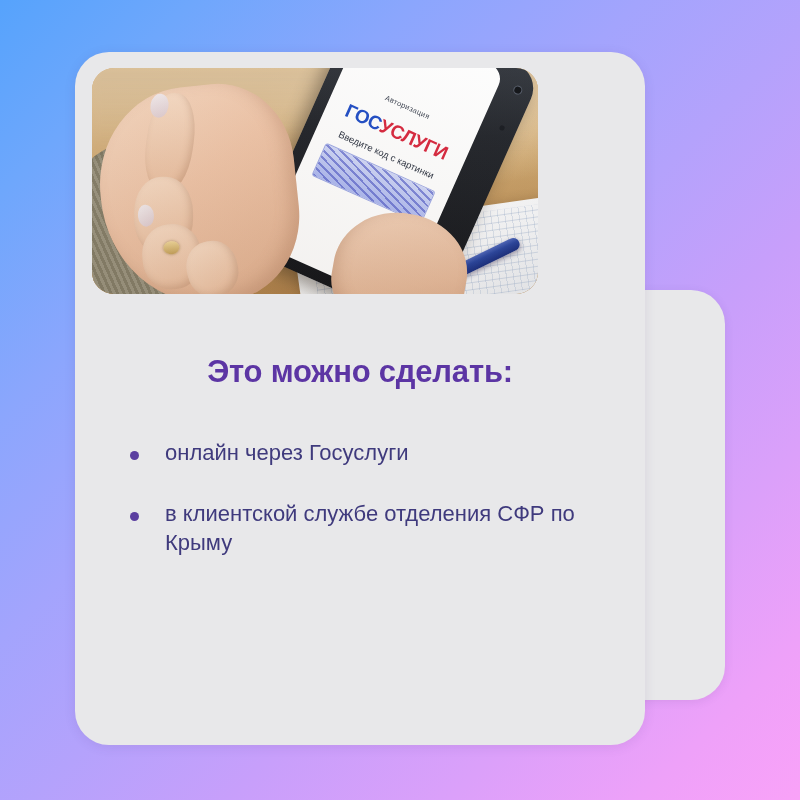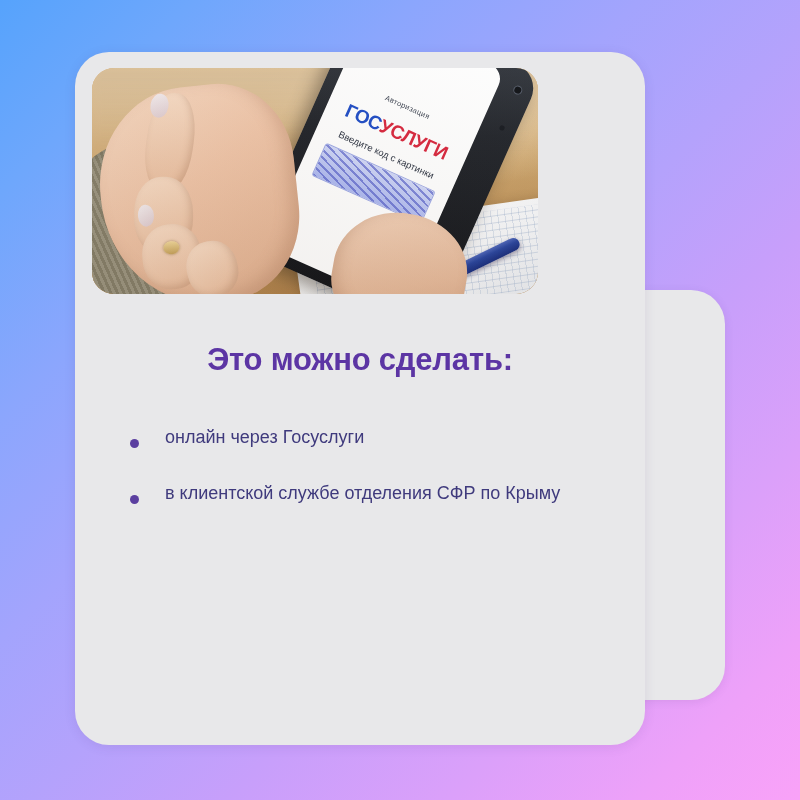--- a/index.html
+++ b/index.html
@@ -289,21 +289,21 @@
     position: absolute;
     inset: 0;
     background: linear-gradient(200deg, rgba(255,255,255,0.05), rgba(90,60,30,0.08));
     pointer-events: none;
   }
 
   
   .content {
     position: absolute;
     left: 75px;
-    top: 330px;
+    top: 342px;
     width: 570px;
   }
   .title {
     text-align: center;
     font-size: 31px;
     font-weight: 700;
     color: #5c35a4;
     letter-spacing: -0.2px;
     margin: 0;
     padding: 12px 0 0 0;
@@ -311,21 +311,21 @@
   .bullets {
     list-style: none;
     margin: 0;
     padding: 48px 0 0 0;
   }
   .bullet-item {
     position: relative;
     padding-left: 90px;
     padding-right: 40px;
     margin-bottom: 32px;
-    font-size: 18px;
+    font-size: 22px;
     line-height: 1.32;
     color: #3f3a7d;
     font-weight: 400;
   }
   .bullet-dot {
     position: absolute;
     left: 55px;
     top: 13px;
     width: 9px;
     height: 9px;

